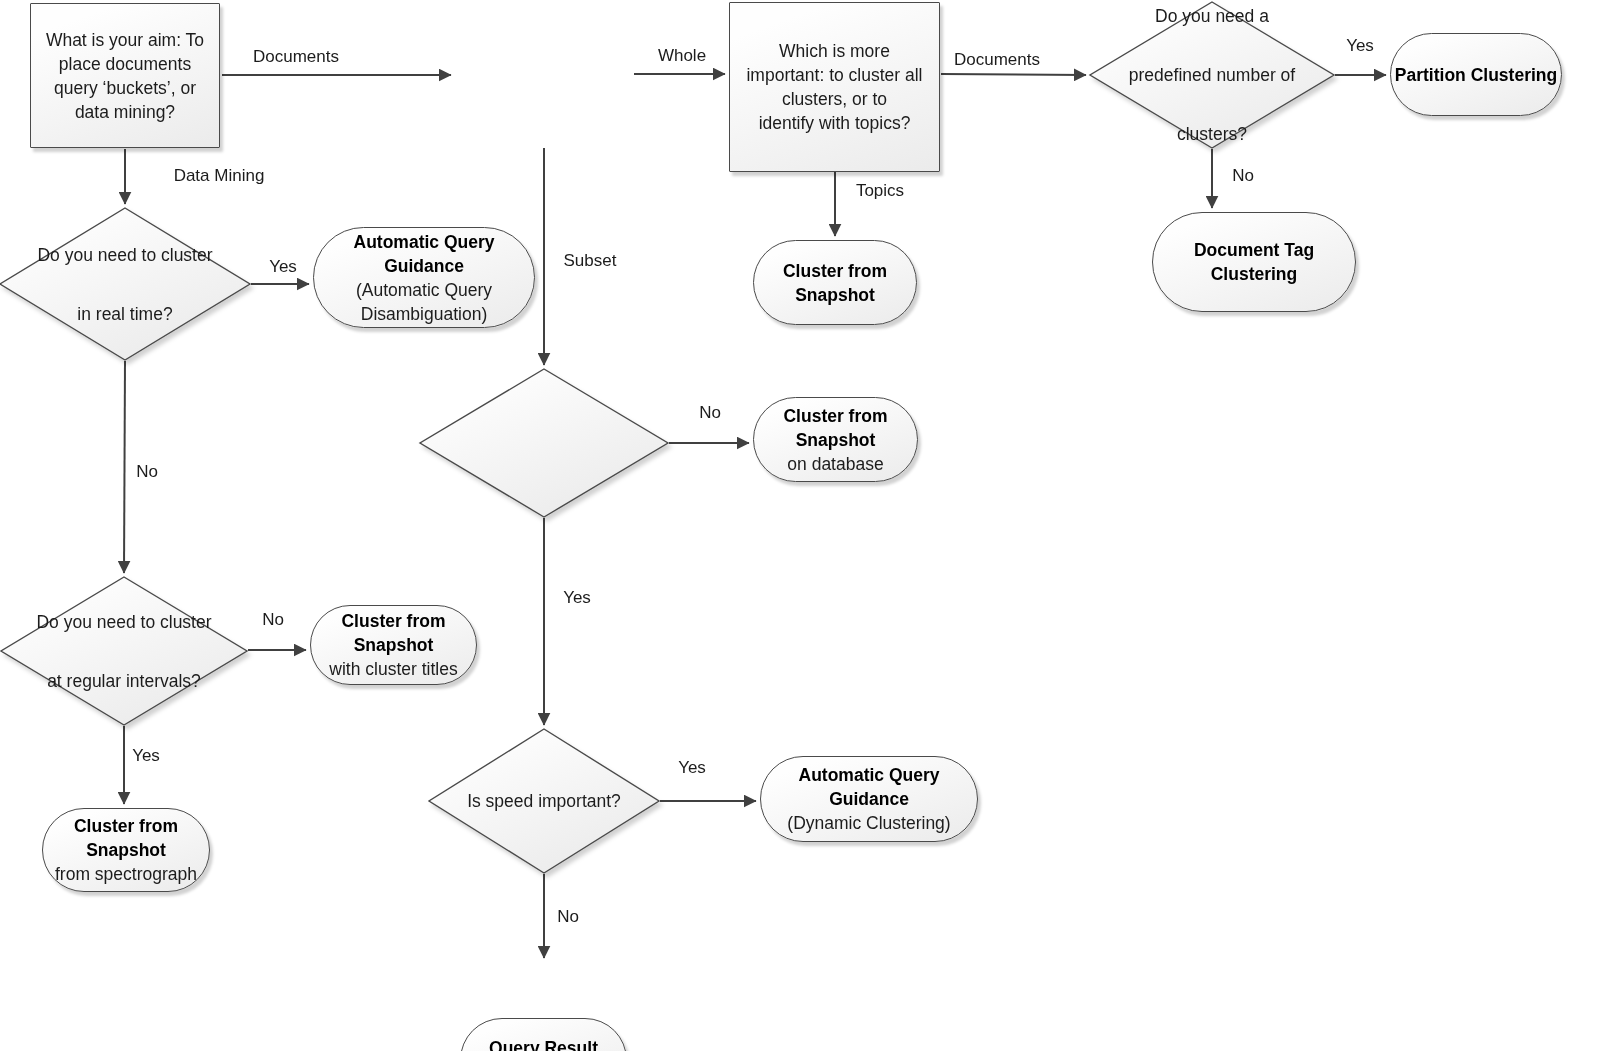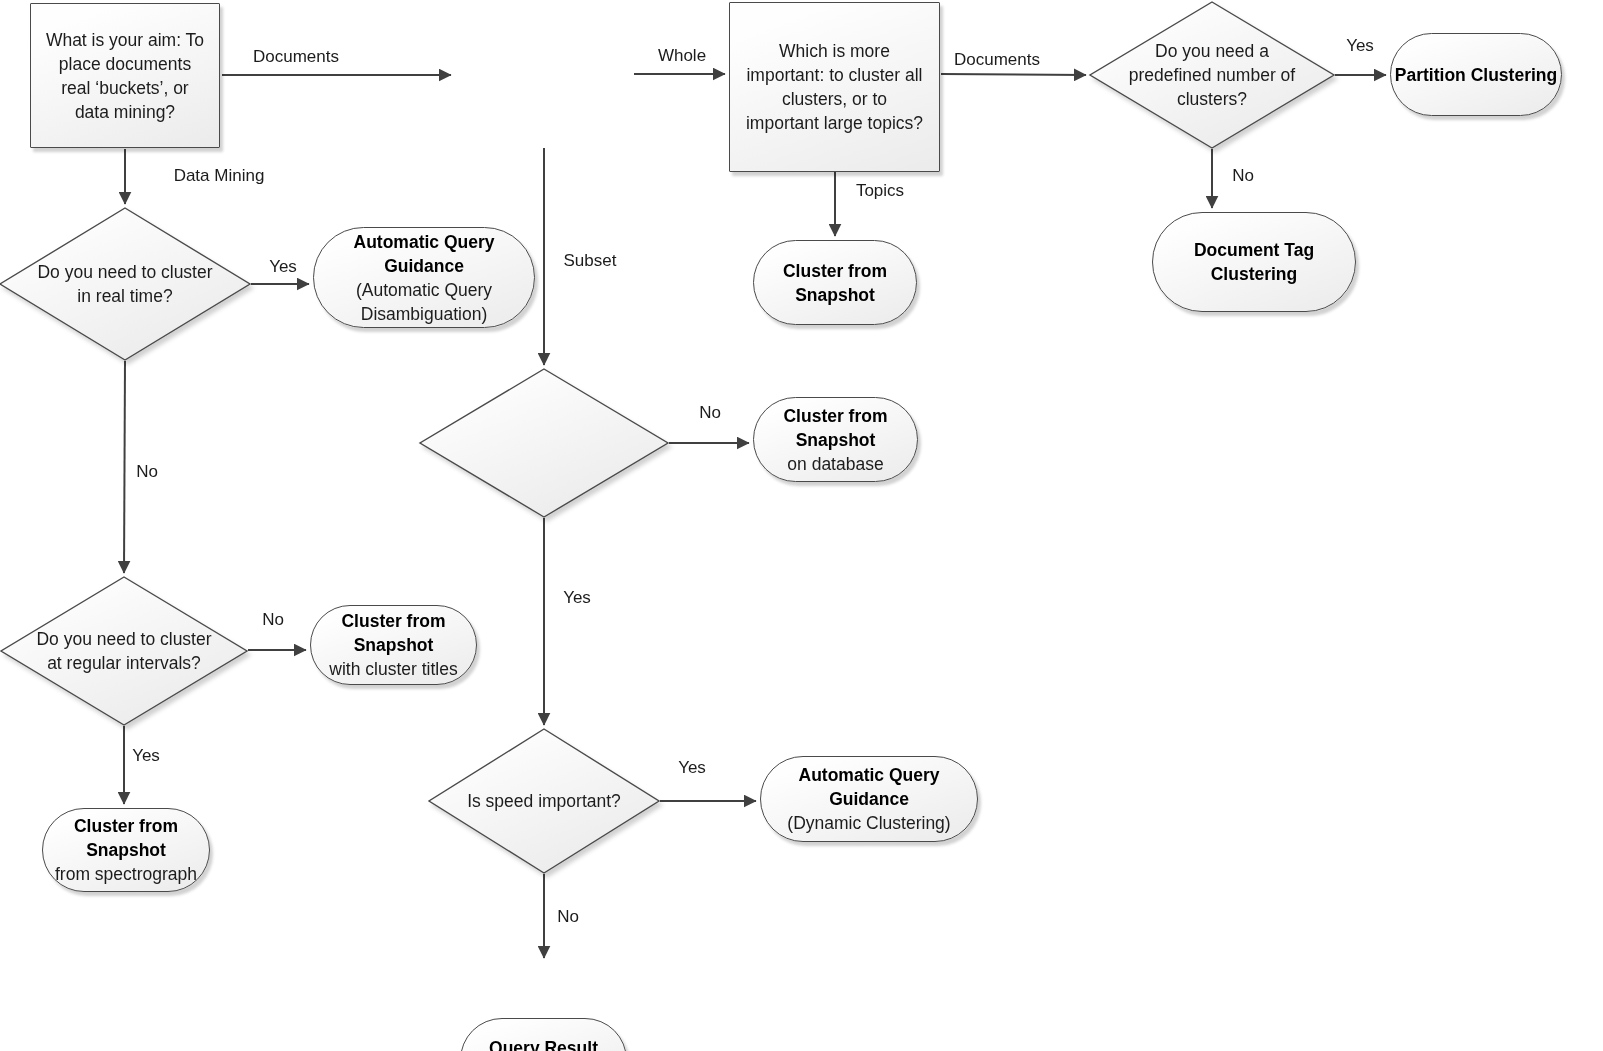--- a/index.html
+++ b/index.html
@@ -14,21 +14,21 @@
     background:linear-gradient(160deg,#fefefe 15%,#ebebeb 100%);
     border:1.4px solid #4a4a4a;
     box-shadow:3px 4px 3px rgba(0,0,0,0.18);
   }
   .rect{border-radius:1px;}
   .stadium{border-radius:60px;}
   .tline{font-size:17.5px;line-height:24px;white-space:nowrap;}
   .b .tline, .tline.b{font-weight:bold;color:#000;}
   .dtext{
     position:absolute;display:flex;flex-direction:column;justify-content:center;
-    align-items:center;text-align:center;pointer-events:none;
+    align-items:center;text-align:center;pointer-events:none;gap:35px;
   }
   .elabel{
     position:absolute;transform:translate(-50%,-50%);
     font-size:17px;line-height:20px;white-space:nowrap;color:#1c1c1c;
   }
 </style>
 </head>
 <body>
 
 <div id="canvas">
@@ -71,30 +71,30 @@
       <polygon points="125,208 250,284 125,360 0,284"></polygon>
       <polygon points="124,577 247,651 124,725 1,651"></polygon>
       <polygon points="544,369 668,443 544,517 420,443"></polygon>
       <polygon points="544,729 659,801 544,873 429,801"></polygon>
     </g>
   </svg>
 
   <div class="node rect" style="left:30px;top:3px;width:190px;height:145px">
     <div class="tline">What is your aim: To</div>
     <div class="tline">place documents</div>
-    <div class="tline">real ‘buckets’, or</div>
+    <div class="tline">query ‘buckets’, or</div>
     <div class="tline">data mining?</div>
   </div>
 
 
   <div class="node rect" style="left:729px;top:2px;width:211px;height:170px">
     <div class="tline">Which is more</div>
     <div class="tline">important: to cluster all</div>
     <div class="tline">clusters, or to</div>
-    <div class="tline">important large topics?</div>
+    <div class="tline">identify with topics?</div>
   </div>
 
   <div class="dtext" style="left:1097px;top:37px;width:230px;height:76px">
     <div class="tline">Do you need a</div>
     <div class="tline">predefined number of</div>
     <div class="tline">clusters?</div>
   </div>
 
   <div class="dtext" style="left:10px;top:258px;width:230px;height:52px">
     <div class="tline">Do you need to cluster</div>

